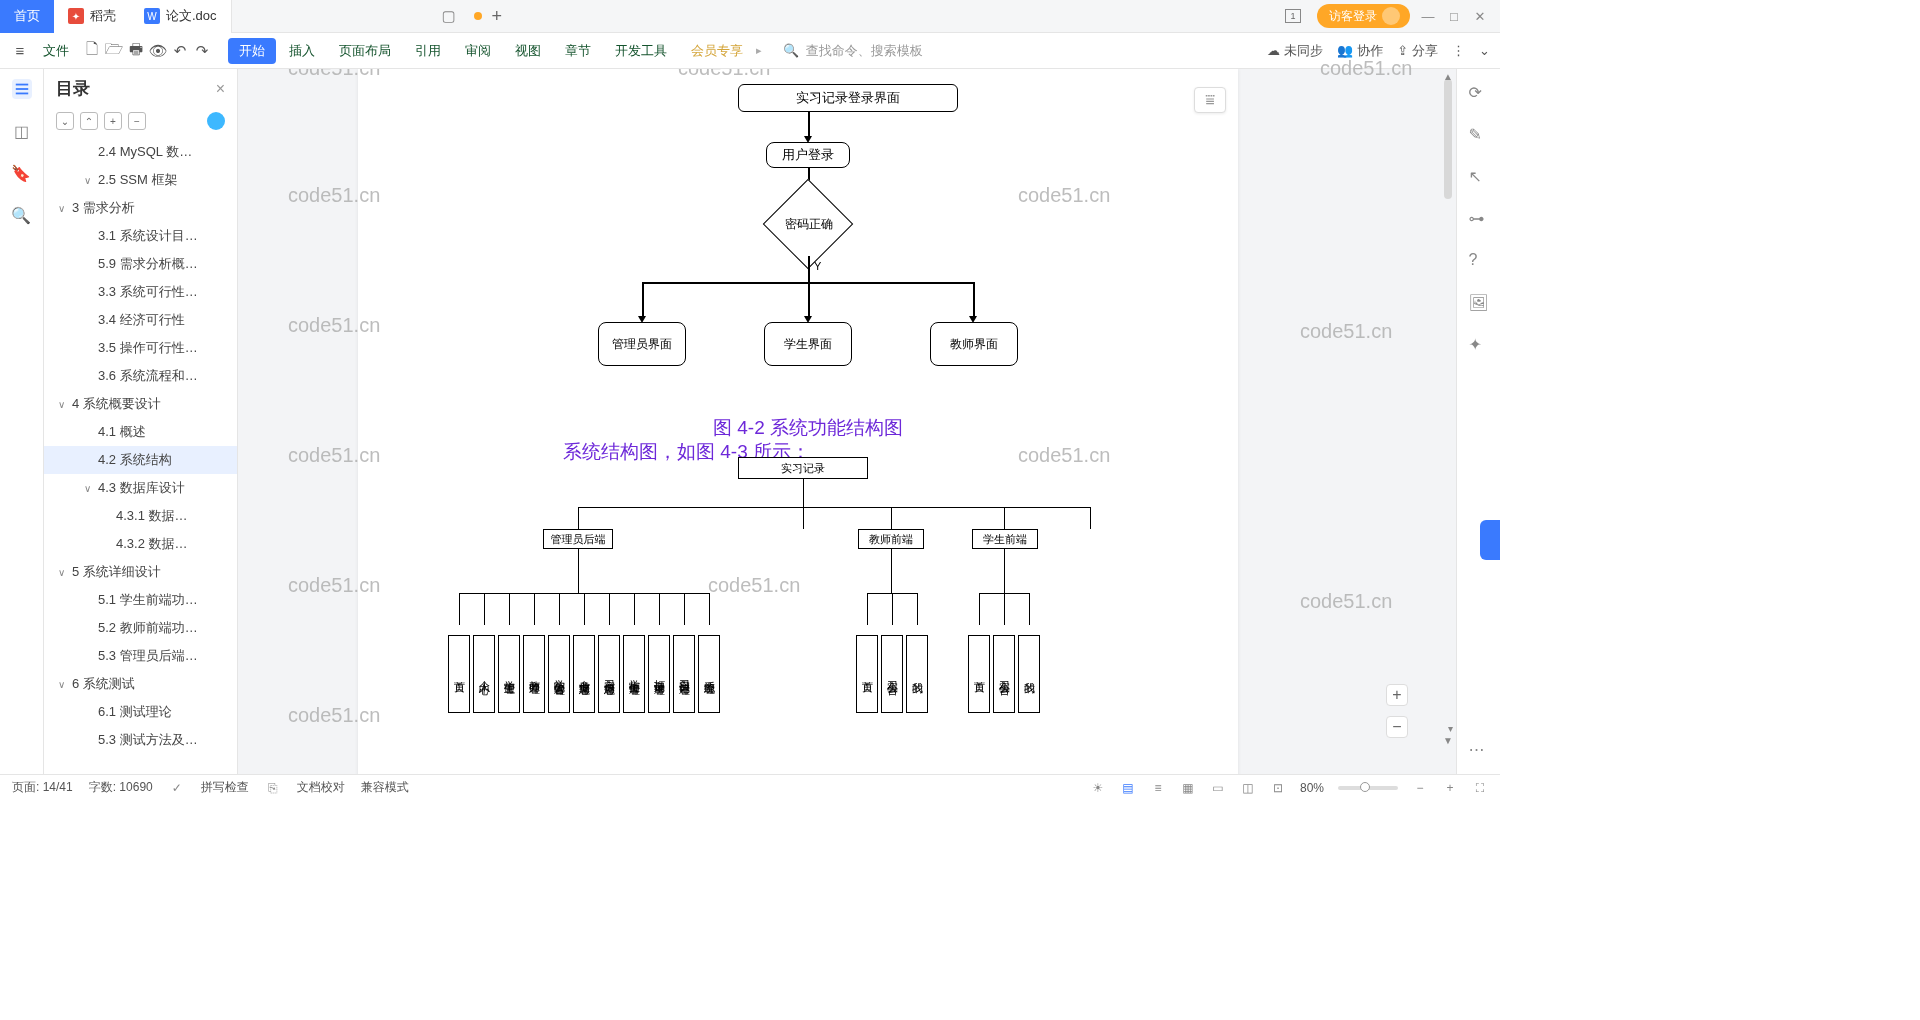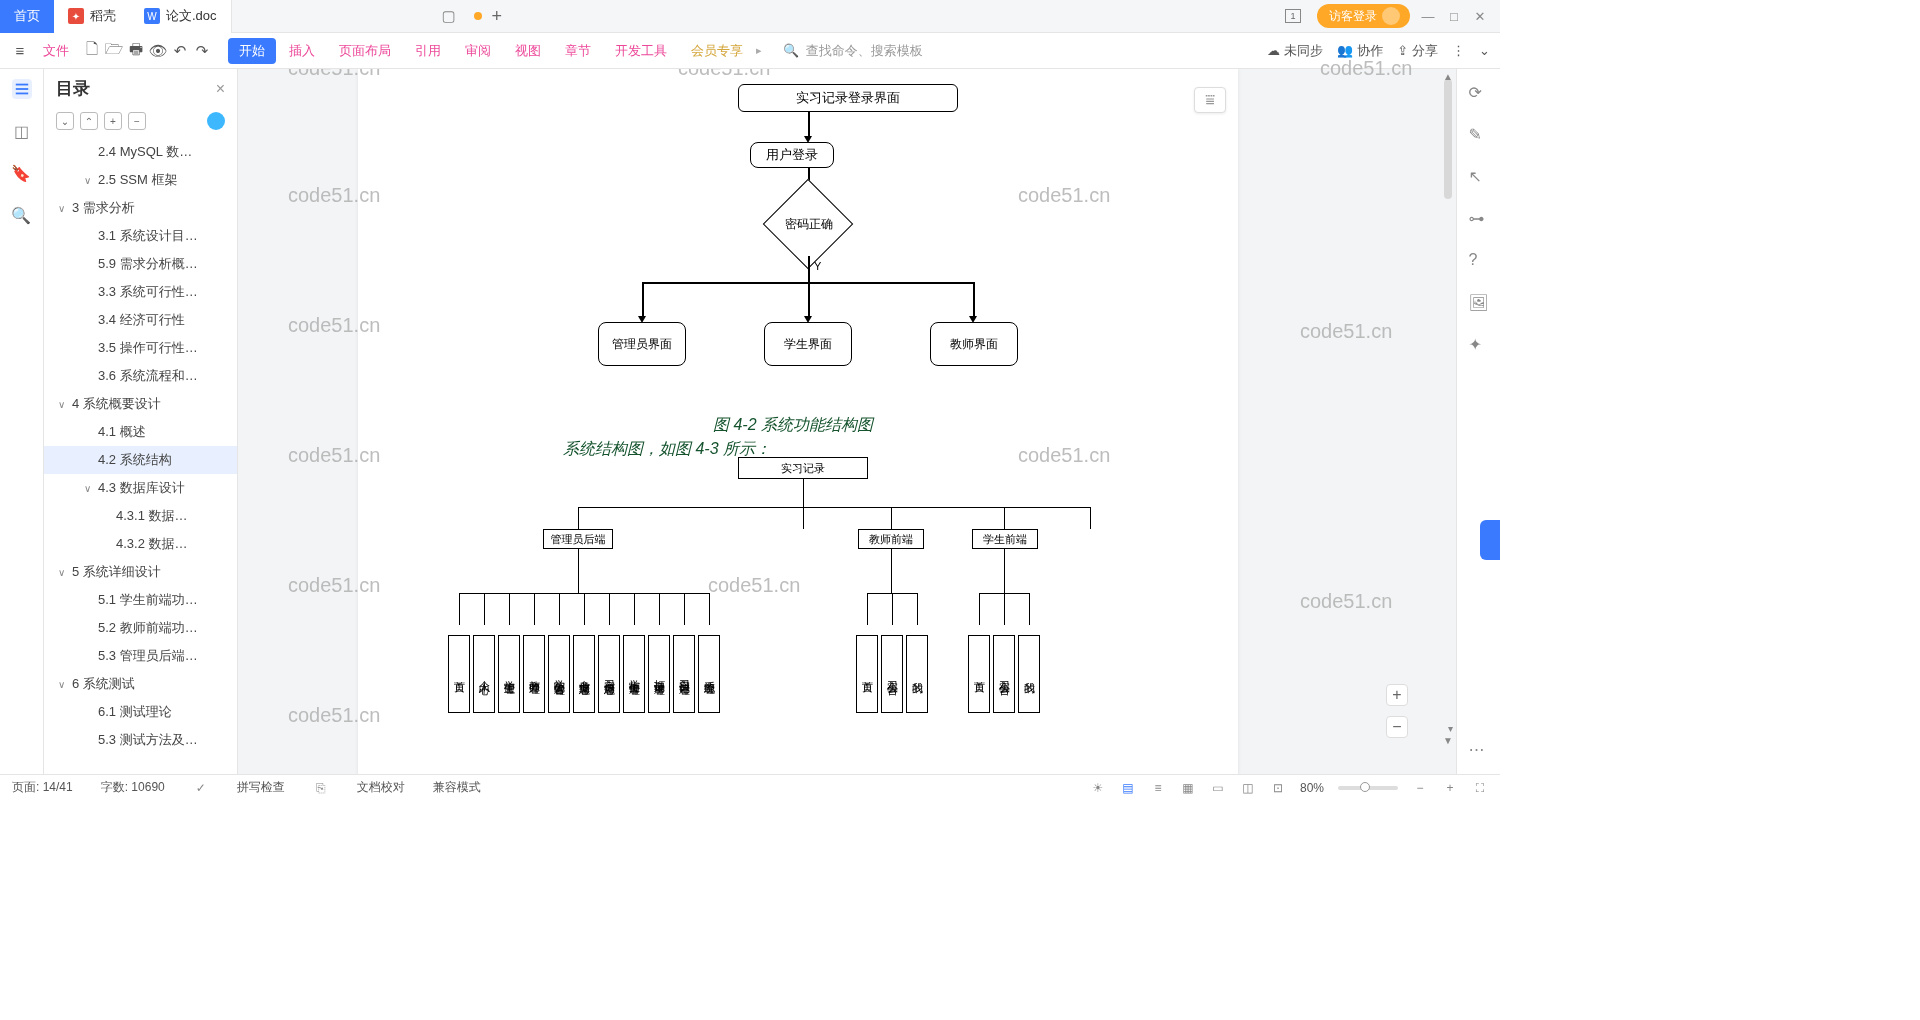--- a/index.html
+++ b/index.html
@@ -19,21 +19,21 @@
 .avatar { width: 18px; height: 18px; border-radius: 50%; background: #ffc875; }
 .winbtn { width: 16px; height: 16px; color: #888; font-size: 13px; display: flex; align-items: center; justify-content: center; }
 .doc-1 { border: 1px solid #888; width: 16px; height: 14px; font-size: 9px; color: #666; display: flex; align-items: center; justify-content: center; margin-right: 6px; }
 .newtab { width: 30px; text-align: center; color: #666; font-size: 18px; }
 .proj { margin-left: 210px; color: #888; font-size: 15px; }
 .dot-o { width: 8px; height: 8px; background: #ffa726; border-radius: 50%; margin-left: 18px; }
 
 
 .menubar { height: 36px; display: flex; align-items: center; background: #fff; border-bottom: 1px solid #e5e5e5; padding: 0 10px; font-size: 13px; gap: 2px; }
 .mb-ico { width: 20px; height: 20px; color: #555; display: flex; align-items: center; justify-content: center; font-size: 15px; }
-.menu-item { padding: 4px 11px; color: #ec4899; cursor: pointer; border-radius: 4px; }
+.menu-item { padding: 4px 11px; color: #14532d; cursor: pointer; border-radius: 4px; }
 .menu-item.active { background: #3a7afe; color: #fff; }
 .menu-item.vip { color: #d4a53a; }
 .searchbox { margin-left: 20px; color: #999; font-size: 13px; display: flex; align-items: center; gap: 6px; }
 .rightmenu { margin-left: auto; display: flex; align-items: center; gap: 14px; color: #555; font-size: 13px; }
 .rightmenu .item { display: flex; align-items: center; gap: 4px; }
 
 
 .main { display: flex; height: calc(100% - 69px - 26px); }
 
 
@@ -70,30 +70,30 @@
 .fdiamond-text { position: absolute; font-size: 12px; text-align: center; width: 90px; }
 .fline { position: absolute; background: #000; }
 .farrow { position: absolute; width: 0; height: 0; border-left: 4px solid transparent; border-right: 4px solid transparent; border-top: 7px solid #000; }
 
 
 .tree { position: absolute; left: 90px; top: 388px; font-size: 11px; }
 .tbox { position: absolute; border: 1px solid #000; background: #fff; display: flex; align-items: center; justify-content: center; text-align: center; font-family: Liberation Serif, serif; }
 .tvbox { position: absolute; border: 1px solid #000; background: #fff; writing-mode: vertical-rl; text-orientation: upright; font-size: 11px; display: flex; align-items: center; justify-content: center; padding: 4px 2px; letter-spacing: 1px; }
 .tline { position: absolute; background: #000; }
 
-.caption { position: absolute; font-size: 16px; color: #14532d; font-style: italic; }
+.caption { position: absolute; font-size: 19px; color: #6d28d9; }
 .redtext { position: absolute; font-size: 27px; color: #e03030; font-family: "SimSun"; }
 
 
 .rrail { width: 44px; background: #fff; border-left: 1px solid #e5e5e5; display: flex; flex-direction: column; align-items: center; padding-top: 14px; gap: 22px; }
 .rrail-ico { width: 20px; height: 20px; color: #888; }
 .rtab { position: absolute; right: 0; top: 520px; width: 20px; height: 40px; background: #3a7afe; border-radius: 6px 0 0 6px; }
 
 
-.status { position: absolute; bottom: 0; left: 0; right: 0; height: 26px; background: #fff; border-top: 1px solid #e5e5e5; display: flex; align-items: center; padding: 0 12px; font-size: 12px; color: #555; gap: 28px; }
+.status { position: absolute; bottom: 0; left: 0; right: 0; height: 26px; background: #fff; border-top: 1px solid #e5e5e5; display: flex; align-items: center; padding: 0 12px; font-size: 12px; color: #555; gap: 16px; }
 .status .right { margin-left: auto; display: flex; align-items: center; gap: 14px; }
 .stico { width: 16px; height: 16px; color: #888; display: flex; align-items: center; justify-content: center; }
 .stico.active { color: #3a7afe; }
 
 
 .quotebox { position: absolute; right: 12px; top: 18px; width: 32px; height: 26px; border: 1px solid #ddd; border-radius: 4px; box-shadow: 0 1px 3px rgba(0,0,0,0.08); display: flex; align-items: center; justify-content: center; color: #999; background: #fff; }
 
 
 .vscroll { position: absolute; right: 4px; top: 10px; width: 8px; height: 120px; background: #d8d8d8; border-radius: 4px; }
 .vup { position: absolute; right: 3px; top: 2px; font-size: 10px; color: #888; }
@@ -304,21 +304,21 @@
       <span class="watermark" style="left:-70px;top:375px">code51.cn</span>
       <span class="watermark" style="left:660px;top:375px">code51.cn</span>
       <span class="watermark" style="left:-70px;top:505px">code51.cn</span>
       <span class="watermark" style="left:350px;top:505px">code51.cn</span>
       <span class="watermark" style="left:-70px;top:635px">code51.cn</span>
 
       <div class="flow">
         <div class="fbox rect" style="left:100px;top:0;width:220px;height:28px">实习记录登录界面</div>
         <div class="fline" style="left:210px;top:28px;width:1.5px;height:26px"></div>
         <div class="farrow" style="left:206px;top:52px"></div>
-        <div class="fbox" style="left:152px;top:58px;width:84px;height:26px">用户登录</div>
+        <div class="fbox" style="left:168px;top:58px;width:84px;height:26px">用户登录</div>
         <div class="fline" style="left:210px;top:84px;width:1.5px;height:22px"></div>
         <div class="fdiamond" style="left:178px;top:108px"></div>
         <div class="fdiamond-text" style="left:166px;top:132px">密码正确</div>
         <div class="fline" style="left:210px;top:172px;width:1.5px;height:26px"></div>
         <span style="position:absolute;left:216px;top:176px;font-size:11px">Y</span>
         <div class="fline" style="left:44px;top:198px;width:332px;height:1.5px"></div>
         <div class="fline" style="left:44px;top:198px;width:1.5px;height:36px"></div>
         <div class="fline" style="left:210px;top:198px;width:1.5px;height:36px"></div>
         <div class="fline" style="left:375px;top:198px;width:1.5px;height:36px"></div>
         <div class="farrow" style="left:40px;top:232px"></div>

